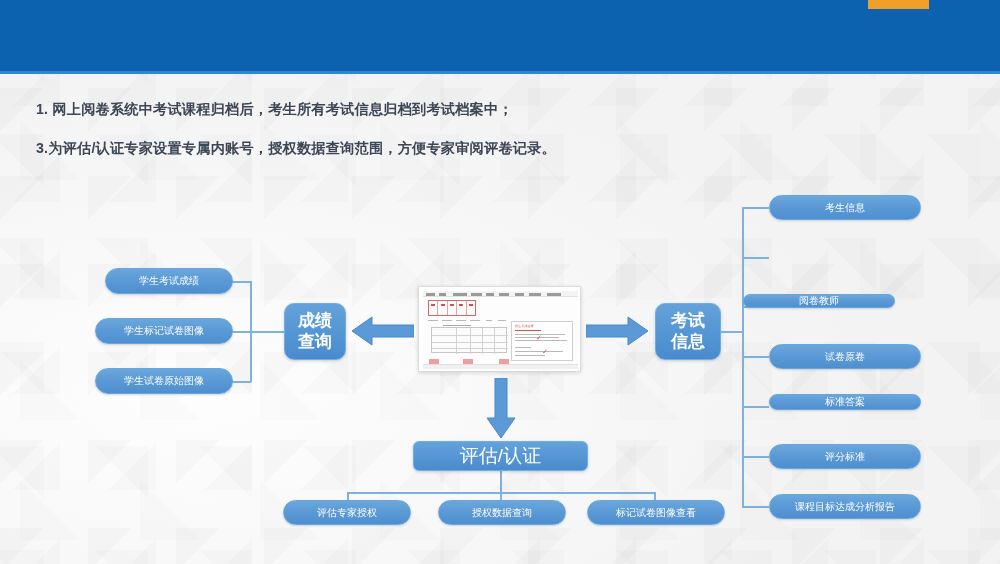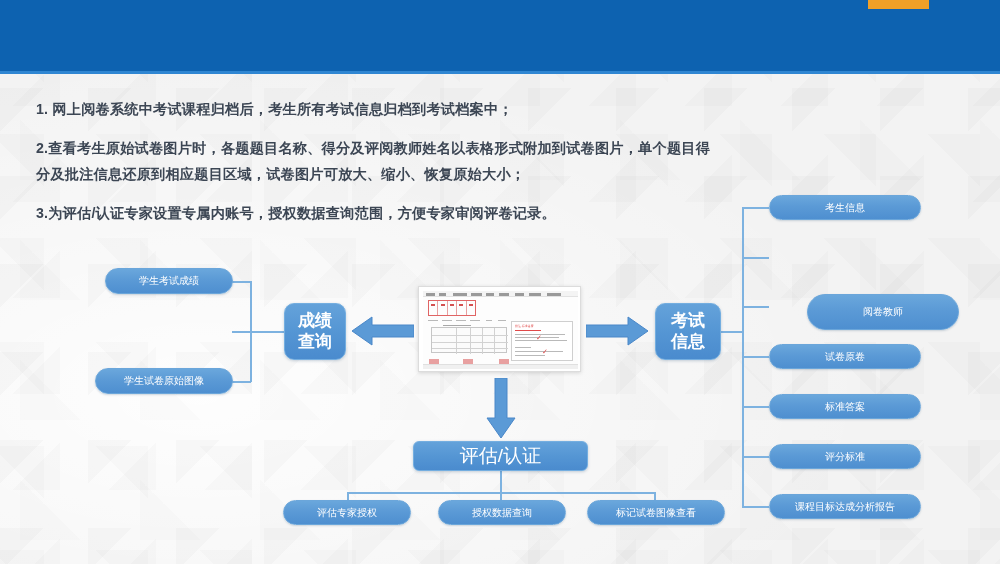--- a/index.html
+++ b/index.html
@@ -252,21 +252,20 @@
 
   <div id="bg-texture"></div>
 
   <div id="header"></div>
   <div id="header-underline"></div>
   <div id="orange-tab"></div>
   <div id="page-title">考试档案管理</div>
 
   <div id="body-text">
     <p class="para">1. 网上阅卷系统中考试课程归档后，考生所有考试信息归档到考试档案中；</p>
-    <p class="para">2.查看考生原始试卷图片时，各题题目名称、得分及评阅教师姓名以表格形式附加到试卷图片，单个题目得分及批注信息还原到相应题目区域，试卷图片可放大、缩小、恢复原始大小；</p>
     <p class="para">3.为评估/认证专家设置专属内账号，授权数据查询范围，方便专家审阅评卷记录。</p>
   </div>
 
   <div class="line v" style="left:250px; top:281px; height:101px;"></div>
 
   <div class="line h" style="left:232px; top:281px; width:19px;"></div>
   <div class="line h" style="left:232px; top:331px; width:19px;"></div>
   <div class="line h" style="left:232px; top:381px; width:19px;"></div>
 
   <div class="line h" style="left:250px; top:331px; width:34px;"></div>
@@ -295,20 +294,23 @@
   <svg class="arrow" style="left:586px; top:315px;" width="62" height="32" viewBox="0 0 62 32">
     <polygon points="62,16 42,2 42,10 0,10 0,22 42,22 42,30" fill="#5b9ad6" stroke="#4a87c8" stroke-width="1"></polygon>
   </svg>
 
   <svg class="arrow" style="left:485px; top:378px;" width="32" height="60" viewBox="0 0 32 60">
     <polygon points="16,60 2,40 10,40 10,0 22,0 22,40 30,40" fill="#5b9ad6" stroke="#4a87c8" stroke-width="1"></polygon>
   </svg>
 
   <div class="pill" style="left:105px; top:268px; width:128px; height:26px;">
     <span>学生考试成绩</span>
+  </div>
+  <div class="pill" style="left:95px; top:318px; width:138px; height:26px;">
+    <span>学生标记试卷图像</span>
   </div>
   <div class="pill" style="left:95px; top:368px; width:138px; height:26px;">
     <span>学生试卷原始图像</span>
   </div>
 
   <div class="rectnode" style="left:284px; top:303px; width:62px; height:57px; font-size:17px; font-weight:bold; flex-direction:column;">
     <span>成绩</span>
     <span>查询</span>
   </div>
 
@@ -377,27 +379,27 @@
   </div>
 
   <div class="rectnode" style="left:655px; top:303px; width:66px; height:57px; font-size:17px; font-weight:bold; flex-direction:column;">
     <span>考试</span>
     <span>信息</span>
   </div>
 
   <div class="pill" style="left:769px; top:195px; width:152px; height:25px;">
     <span>考生信息</span>
   </div>
-  <div class="pill" style="left:807px; top:294px; width:152px; height:36px;">
+  <div class="pill" style="left:743px; top:294px; width:152px; height:14px;">
     <span>阅卷教师</span>
   </div>
   <div class="pill" style="left:769px; top:344px; width:152px; height:25px;">
     <span>试卷原卷</span>
   </div>
-  <div class="pill" style="left:769px; top:394px; width:152px; height:25px;">
+  <div class="pill" style="left:769px; top:394px; width:152px; height:16px;">
     <span>标准答案</span>
   </div>
   <div class="pill" style="left:769px; top:444px; width:152px; height:25px;">
     <span>评分标准</span>
   </div>
   <div class="pill" style="left:769px; top:494px; width:152px; height:25px;">
     <span>课程目标达成分析报告</span>
   </div>
 
   <div class="rectnode" style="left:413px; top:441px; width:175px; height:30px; font-size:19px; border-radius:6px;">

